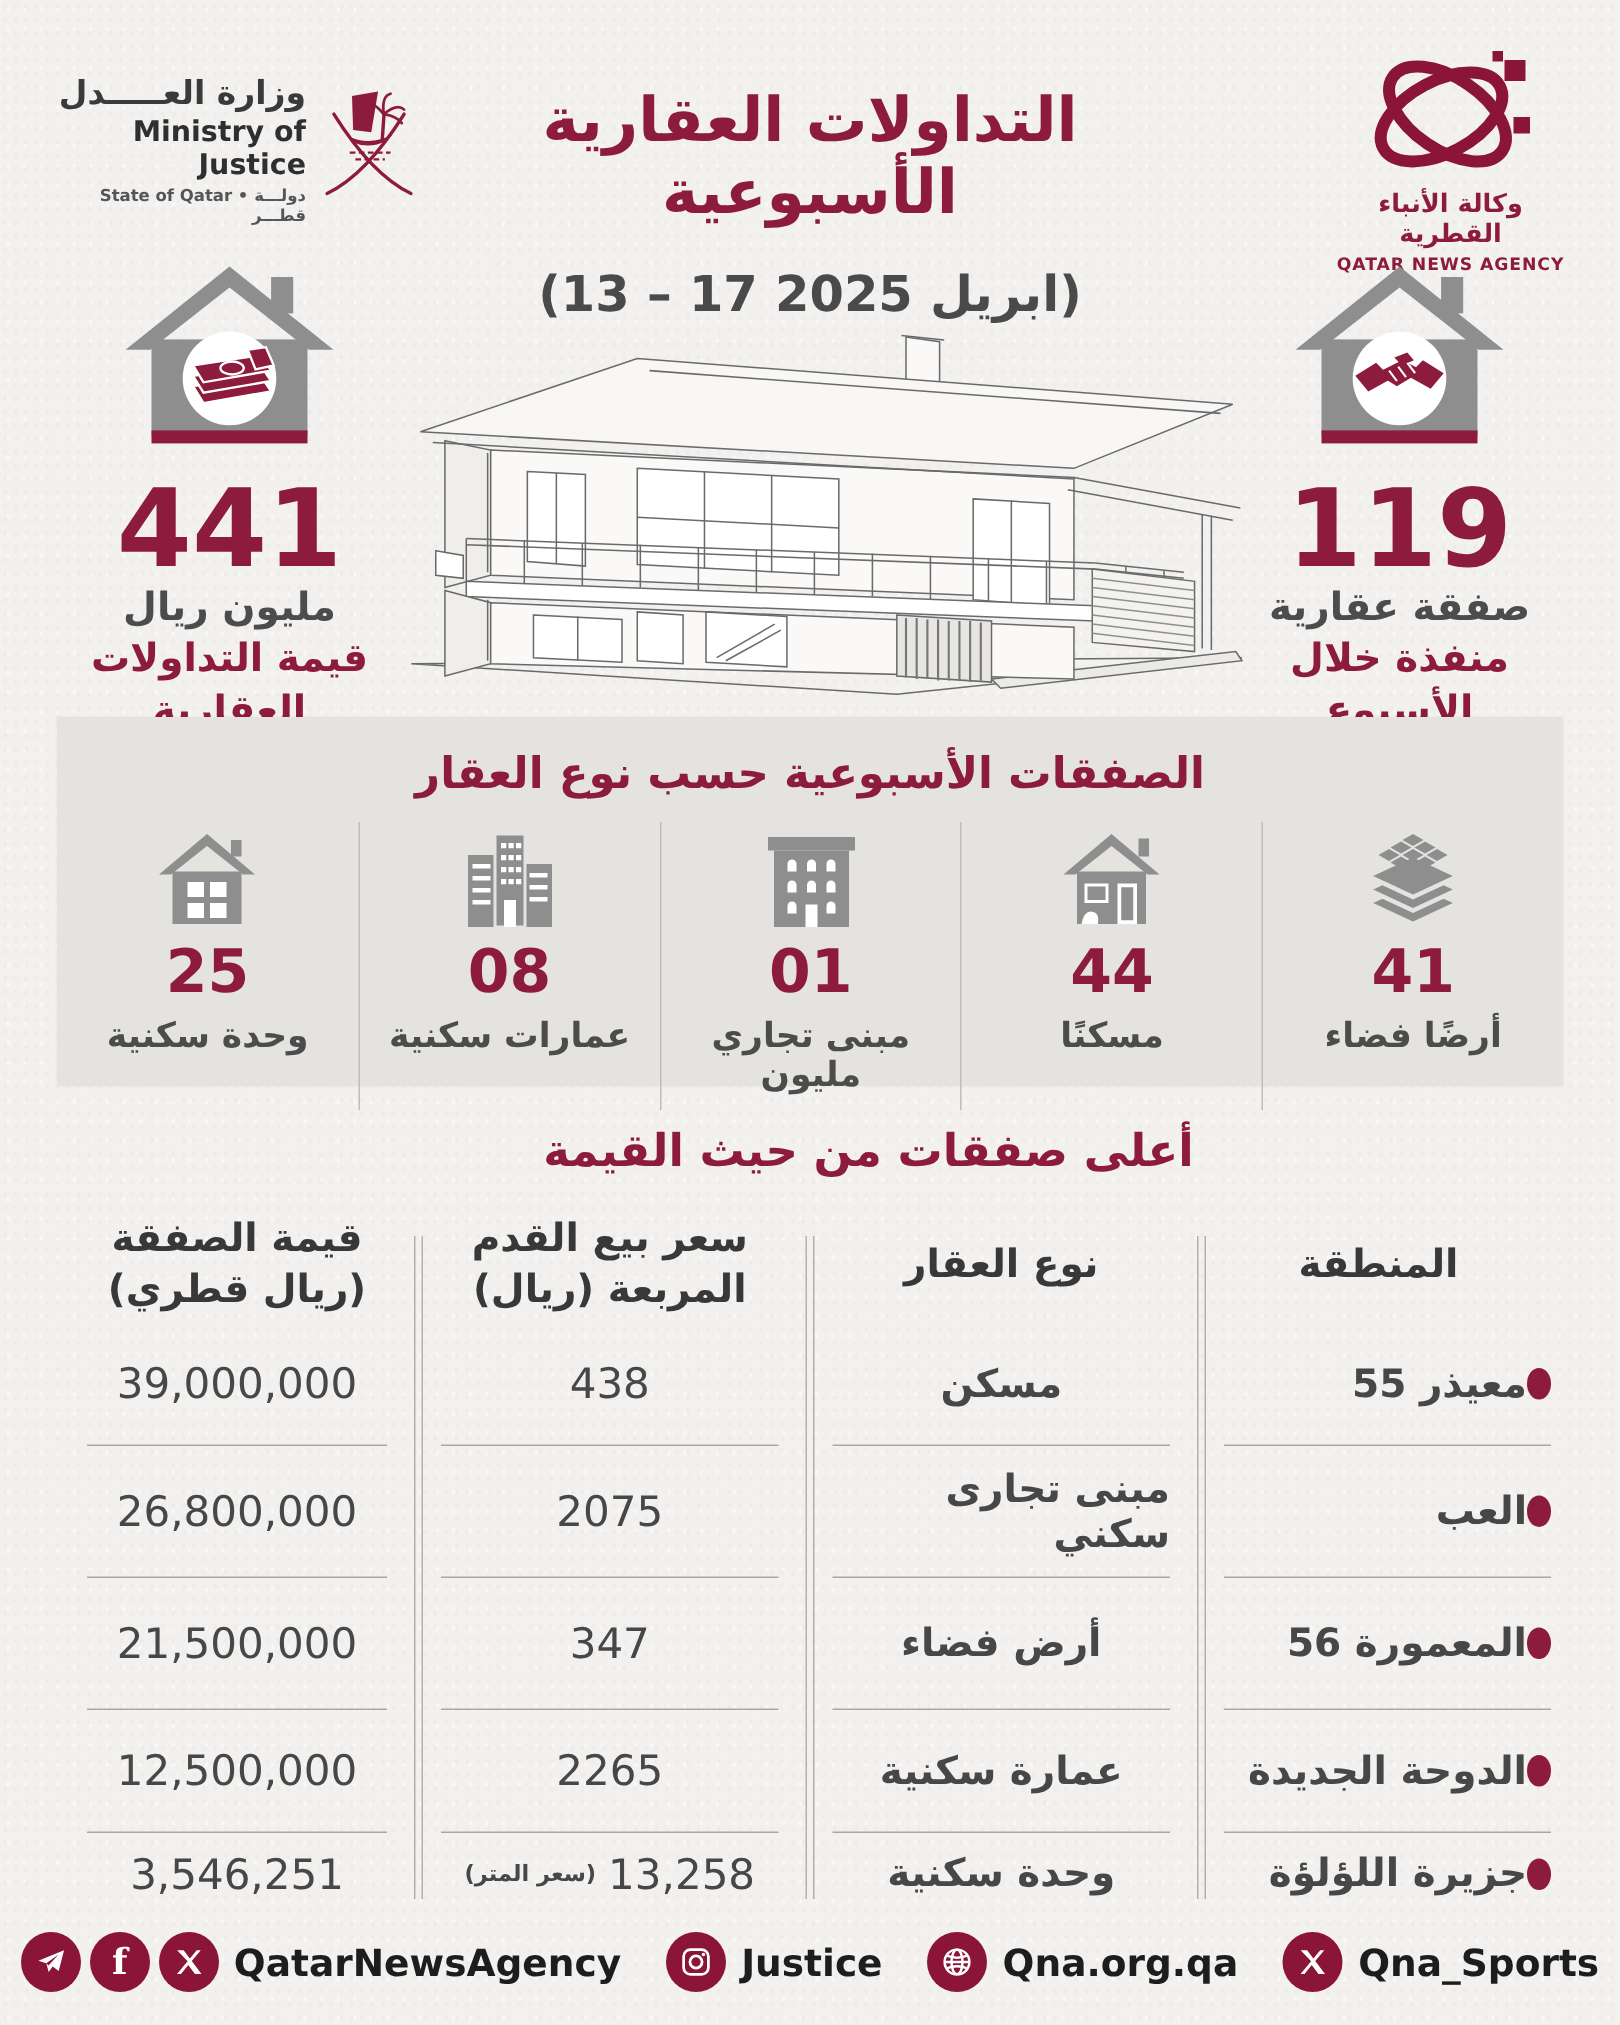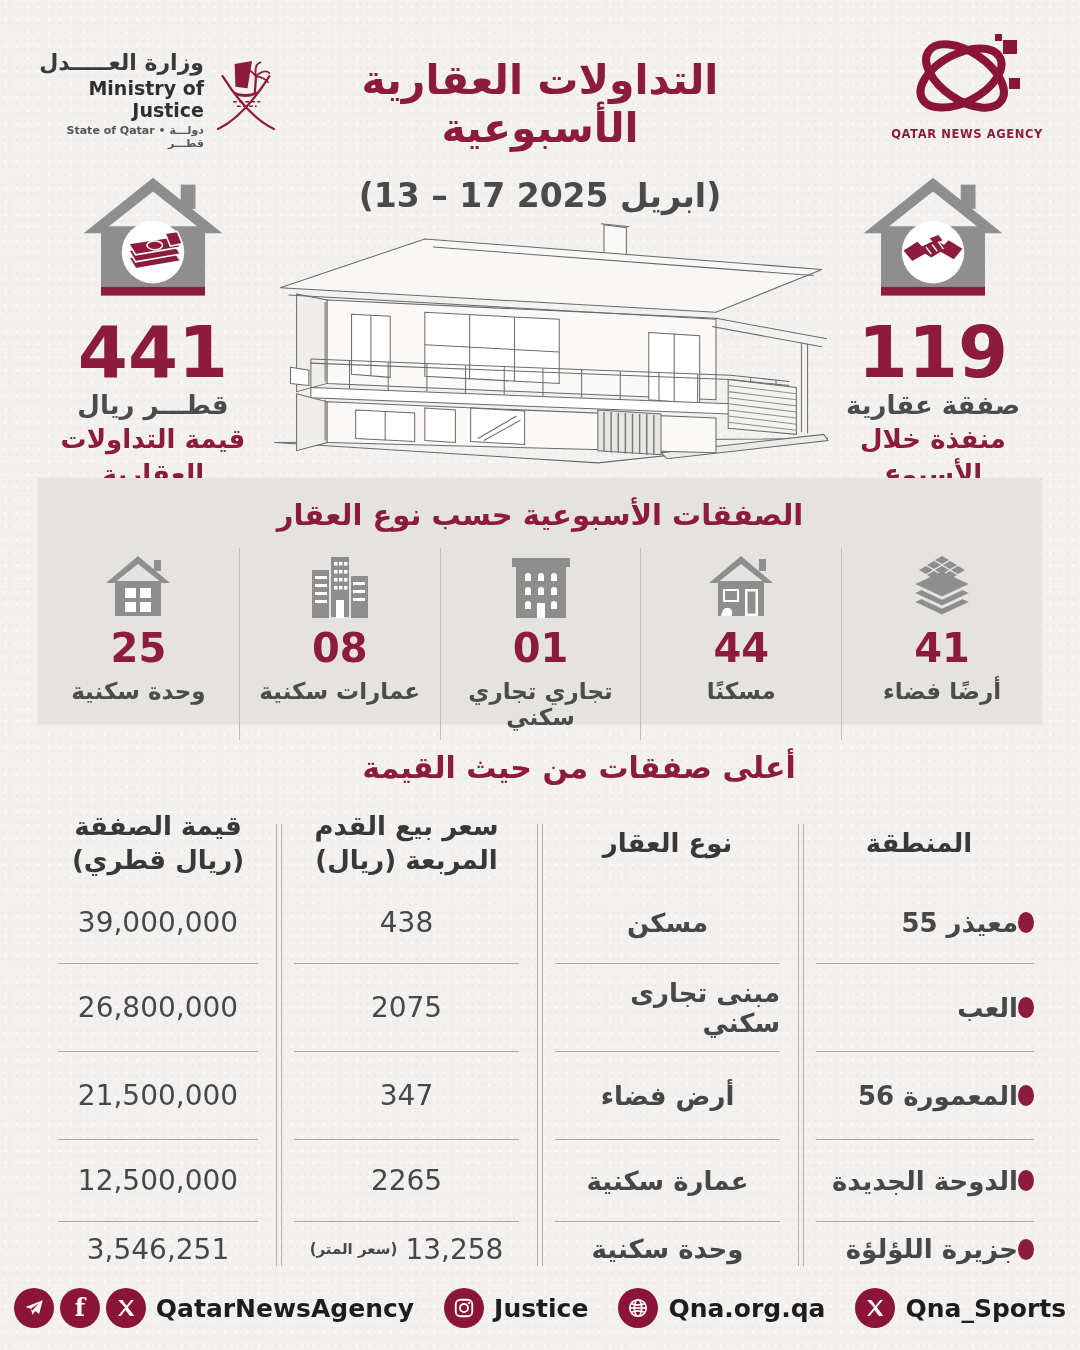--- a/index.html
+++ b/index.html
@@ -117,20 +117,21 @@
           <ellipse cx="58" cy="44" rx="44" ry="24" transform="rotate(-28 58 44)"></ellipse>
           <ellipse cx="62" cy="42" rx="44" ry="24" transform="rotate(34 62 42)"></ellipse>
         </g>
         <g fill="#8a1538">
           <rect x="100" y="6" width="14" height="14"></rect>
           <rect x="92" y="0" width="7" height="7"></rect>
           <rect x="106" y="44" width="11" height="11"></rect>
         </g>
       </svg>
     </span>
+    <div class="qna-ar">وكالة الأنباء القطرية</div>
     <div class="qna-en">QATAR NEWS AGENCY</div>
   </div>
 
   <div class="abs stat stat-right">
     <span>
       <svg width="140" height="130" viewBox="0 0 160 150">
         <polygon points="80,2 160,66 141,66 80,18 19,66 0,66" fill="#8e8e8e"></polygon>
         <rect x="112" y="10" width="17" height="28" fill="#8e8e8e"></rect>
         <rect x="20" y="58" width="120" height="74" fill="#8e8e8e"></rect>
         <rect x="20" y="128" width="120" height="10" fill="#8d1b3d"></rect>
@@ -244,21 +245,21 @@
         <g fill="#8d1b3d" stroke="#ffffff" stroke-width="1.8">
           <polygon points="52,94 104,86 112,98 60,107"></polygon>
           <polygon points="52,86 104,78 112,90 60,99"></polygon>
           <polygon points="52,78 104,70 112,82 60,91"></polygon>
           <ellipse cx="82" cy="80" rx="9" ry="5" fill="none"></ellipse>
           <polygon points="94,66 108,64 114,78 100,81"></polygon>
         </g>
       </svg>
     </span>
     <div class="stat-num">441</div>
-    <div class="stat-line c-gray">قطـــر ريال</div>
+    <div class="stat-line c-gray">مليون ريال</div>
     <div class="stat-line c-maroon">قيمة التداولات</div>
     <div class="stat-line c-maroon">العقارية</div>
   </div>
 
   <div class="abs band">
     <div class="band-title">الصفقات الأسبوعية حسب نوع العقار</div>
     <div class="cats">
 
       <div class="cat">
         <div class="cat-icon">
@@ -314,21 +315,21 @@
               <path d="M13,32 a3,3 0 0 1 6,0 v5 h-6 Z"></path>
                 <path d="M26,32 a3,3 0 0 1 6,0 v5 h-6 Z"></path>
                 <path d="M39,32 a3,3 0 0 1 6,0 v5 h-6 Z"></path>
               <path d="M13,46 a3,3 0 0 1 6,0 v5 h-6 Z"></path>
                 <path d="M39,46 a3,3 0 0 1 6,0 v5 h-6 Z"></path>
               <rect x="25" y="45" width="8" height="15"></rect>
             </g>
           </svg>
         </div>
         <div class="cat-num">01</div>
-        <div class="cat-label">تجاري تجاري سكني</div>
+        <div class="cat-label">مبنى تجاري مليون</div>
       </div>
 
       <div class="cat">
         <div class="cat-icon">
           <svg width="64" height="64" viewBox="0 0 64 64">
             <rect x="4" y="16" width="18" height="48" fill="#8e8e8e"></rect>
             <rect x="42" y="22" width="18" height="42" fill="#8e8e8e"></rect>
             <rect x="22" y="2" width="20" height="62" fill="#8e8e8e"></rect>
             <rect x="22" y="2" width="20" height="62" fill="none" stroke="#e4e3e0" stroke-width="2"></rect>
             <g fill="#ffffff">

